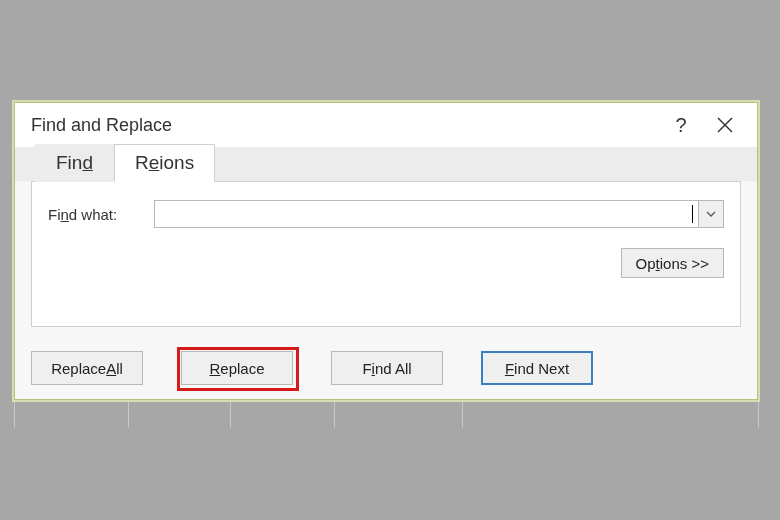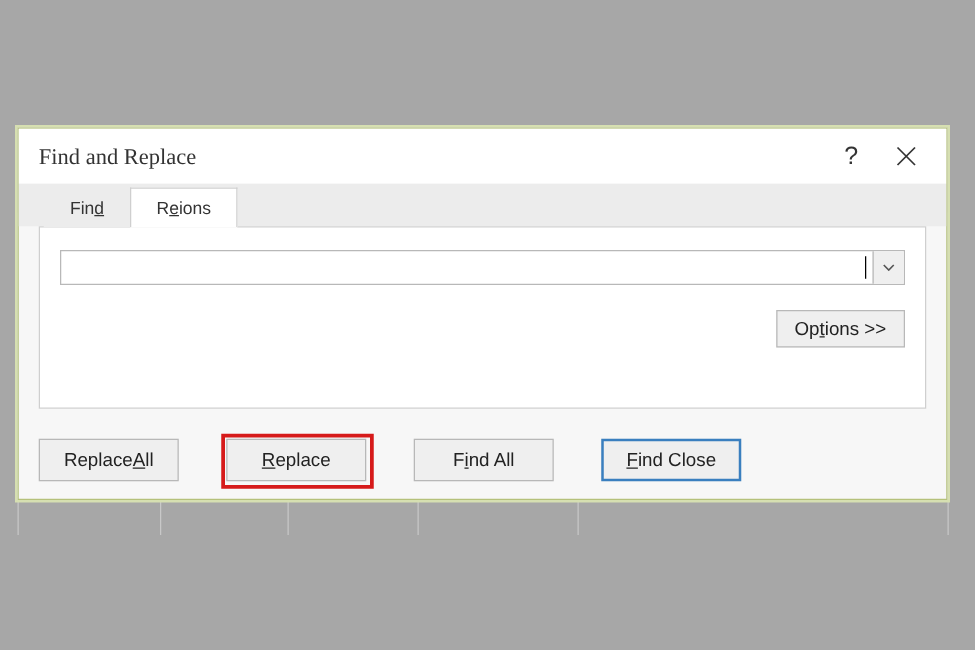--- a/index.html
+++ b/index.html
@@ -43,21 +43,20 @@
     display: flex;
     align-items: center;
     height: 44px;
     padding: 0 10px 0 16px;
     background: #ffffff;
     color: #333;
   }
   .titlebar .title {
     font-size: 18px;
     font-weight: 400;
-    font-family: Liberation Serif, serif;
   }
   .titlebar .spacer { flex: 1; }
   .title-btn {
     width: 44px;
     height: 38px;
     display: flex;
     align-items: center;
     justify-content: center;
     font-size: 18px;
     color: #333;
@@ -68,21 +67,21 @@
   .tabstrip {
     display: flex;
     align-items: flex-end;
     height: 34px;
     padding-left: 20px;
     background: #ececec;
     border-bottom: none;
   }
   .tab {
     padding: 7px 20px 7px 20px;
-    font-size: 14px;
+    font-size: 19px;
     color: #333;
     cursor: pointer;
     border: 1px solid transparent;
     position: relative;
     bottom: -1px;
   }
   .tab .u { text-decoration: underline; }
   .tab.inactive {
     background: #ececec;
   }
@@ -219,20 +218,23 @@
       <span>Fin</span><span class="u">d</span><span></span>
     </div>
     <div class="tab active">
       <span>R</span><span class="u">e</span><span>ions</span>
     </div>
   </div>
 
   <div class="tab-panel">
 
     <div class="field-row">
+      <div class="field-label">
+        <span>Fi</span><span class="u">n</span><span>d what:</span>
+      </div>
       <div class="combo">
         <input type="text" value="" style="">
         <div style="display:flex;align-items:center;">
             <div class="cursor-bar" style="position:relative;left:-100%;margin-left:4px;"></div>
           </div>
         <div class="drop">
           <svg viewBox="0 0 10 6">
             <polyline points="1,1 5,5 9,1" fill="none" stroke="#555" stroke-width="1.3"></polyline>
           </svg>
         </div>
@@ -262,20 +264,20 @@
         <span>eplace</span>
     </div>
     <div class="btn">
       <span>F</span>
         <span class="u">i</span>
         <span>nd All</span>
     </div>
     <div class="btn primary-outline">
       <span></span>
         <span class="u">F</span>
-        <span>ind Close</span>
+        <span>ind Next</span>
     </div>
     <div class="gapfill"></div>
   </div>
 
   <div class="highlight-replace" id="hl" style="left: 162px; top: 244px; width: 116px; height: 38px;"></div>
 
 </div>
 
 </body></html>

